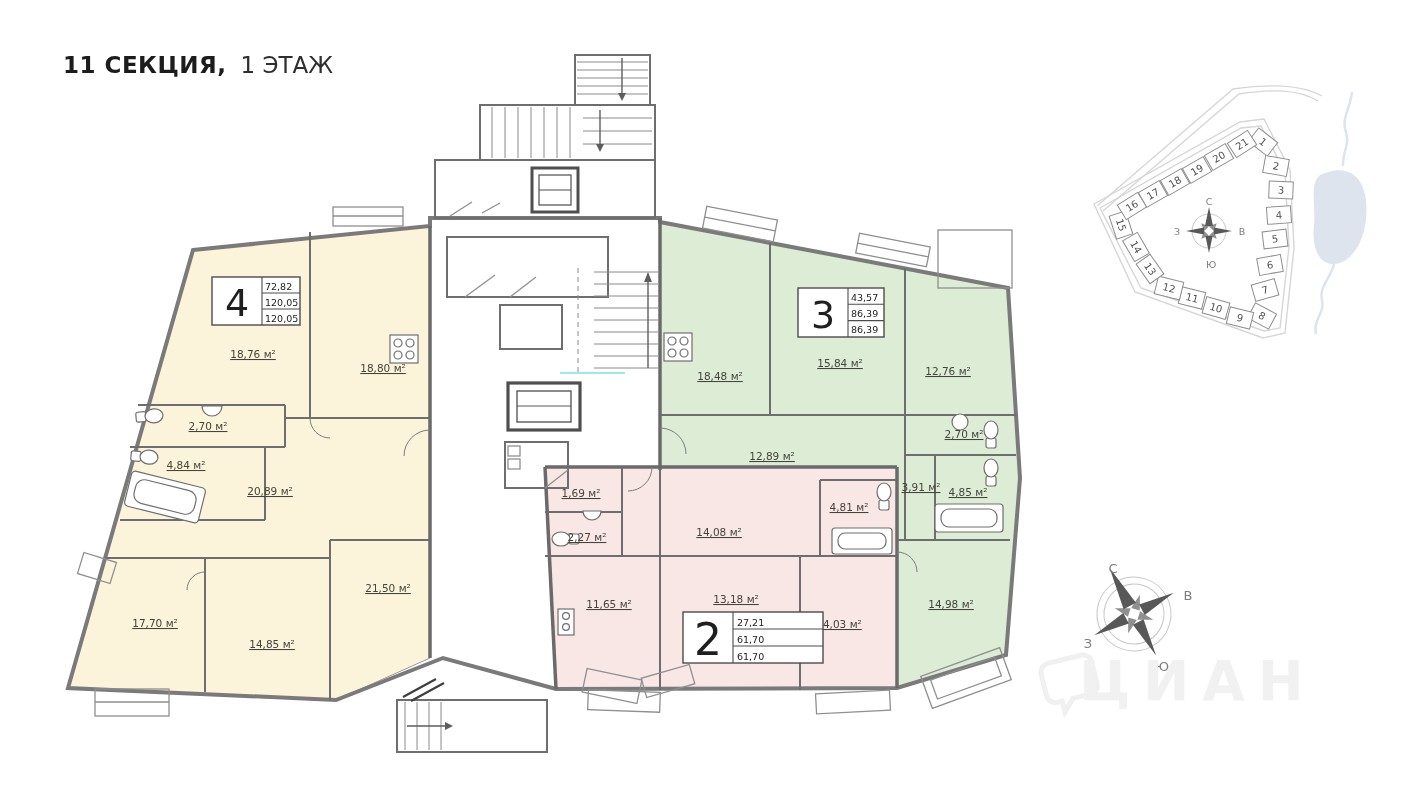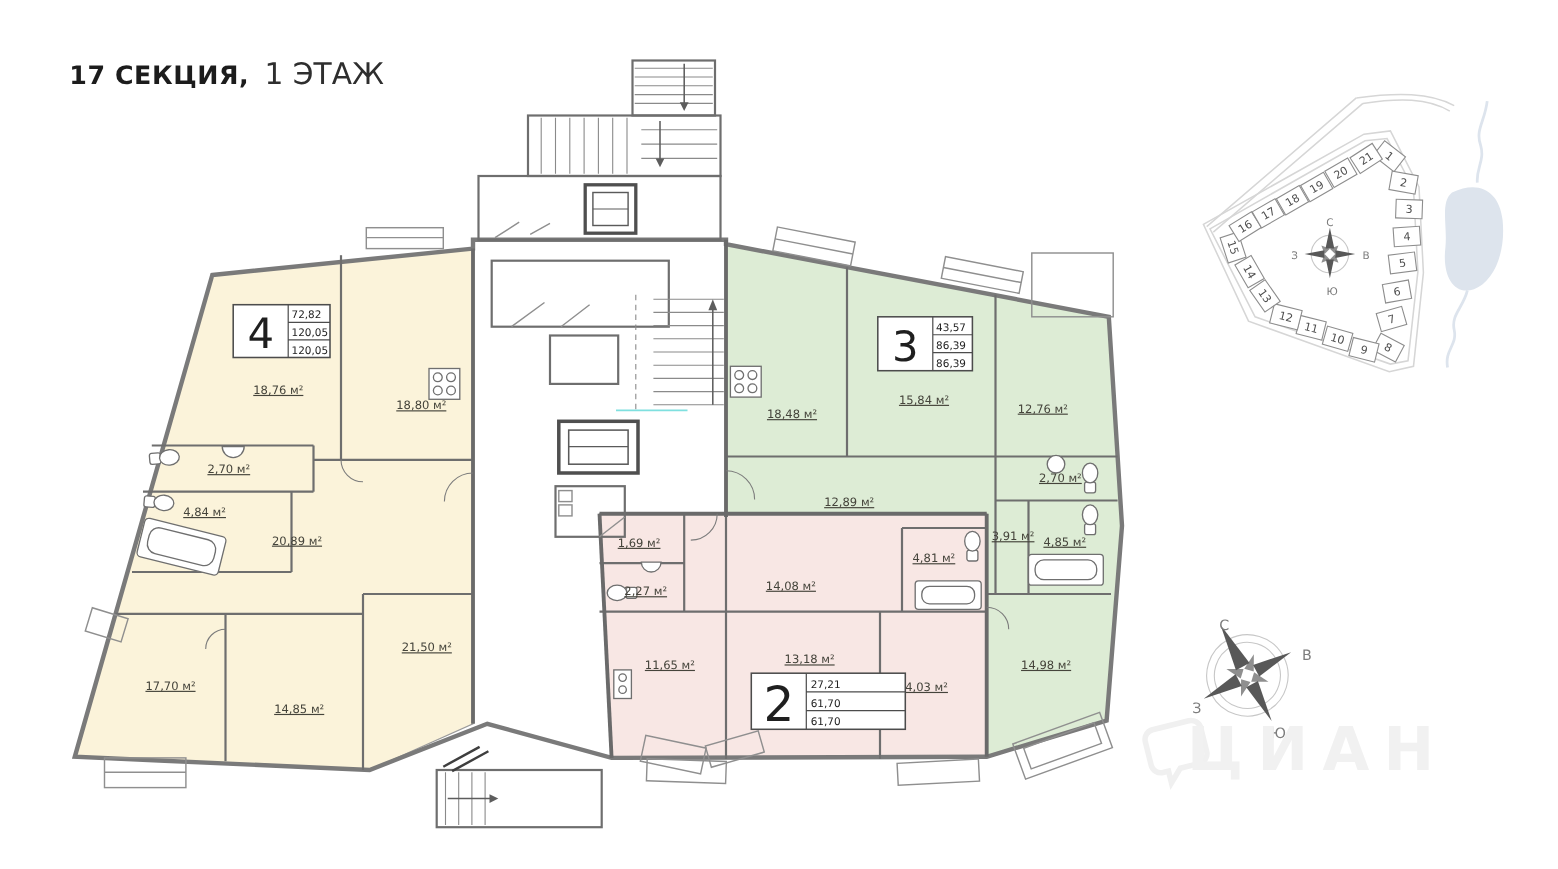--- a/index.html
+++ b/index.html
@@ -1,20 +1,20 @@
 <!DOCTYPE html>
 <html><head>
 <meta charset="utf-8">
 <style>
   html,body{margin:0;padding:0;background:#ffffff;}
   .stage{position:relative;width:1416px;height:790px;background:#fff;overflow:hidden;
          font-family:"DejaVu Sans", sans-serif;}
   .plan-title{position:absolute;left:63px;top:52px;font-size:23px;color:#1c1c1c;}
   .plan-title .bold{font-weight:bold;letter-spacing:.5px;}
-  .plan-title .light{font-weight:normal;font-size:27px;color:#2e2e2e;margin-left:14px;}
+  .plan-title .light{font-weight:normal;font-size:23px;color:#2e2e2e;margin-left:14px;}
   svg text{font-family:"DejaVu Sans", sans-serif;}
   .room-label{font-size:10.5px;fill:#45443b;text-decoration:underline;text-anchor:middle;}
   .wall{stroke:#6e6e6e;stroke-width:2;fill:none;}
   .wall-thick{stroke:#6a6a6a;stroke-width:3.5;fill:none;}
   .outline{stroke:#7a7a7a;stroke-width:4;fill:none;stroke-linejoin:miter;}
   .thin{stroke:#8f8f8f;stroke-width:1.3;fill:none;}
   .fixture{stroke:#6f6f6f;stroke-width:1.2;fill:#ffffff;}
   .tread{stroke:#8a8a8a;stroke-width:1;fill:none;}
   .arrow{stroke:#5d5d5d;stroke-width:1.4;fill:none;}
   .arrowhead{fill:#5d5d5d;stroke:none;}
@@ -34,21 +34,21 @@
   .cyanline{stroke:#7fe0df;stroke-width:1.6;}
   .wm-text{font-size:55px;font-weight:bold;fill:#f1f1f1;letter-spacing:13px;text-anchor:middle;}
   .wm-logo{stroke:#f0f0f0;stroke-width:5;fill:none;}
 </style>
 </head>
 <body>
 
 <div class="stage">
 
   <div class="plan-title">
-    <span class="bold">17 СЕКЦИЯ,</span><span class="light">1 ЭТАЖ</span>
+    <span class="bold">11 СЕКЦИЯ,</span><span class="light">1 ЭТАЖ</span>
   </div>
 
   <svg width="1416" height="790" viewBox="0 0 1416 790">
 
     <g>
       <polygon points="193,250 430,226 430,658 336,700 68,688" stroke="#9a9a9a" stroke-width="1" fill="#fbf3da"></polygon>
       <polygon points="660,222 1008,288 1020,478 1006,655 897,688 897,470 660,470" stroke="#9a9a9a" stroke-width="1" fill="#ddecd5"></polygon>
       <polygon points="545,467 897,467 897,688 556,689" stroke="#9a9a9a" stroke-width="1" fill="#f8e7e4"></polygon>
     </g>
 

